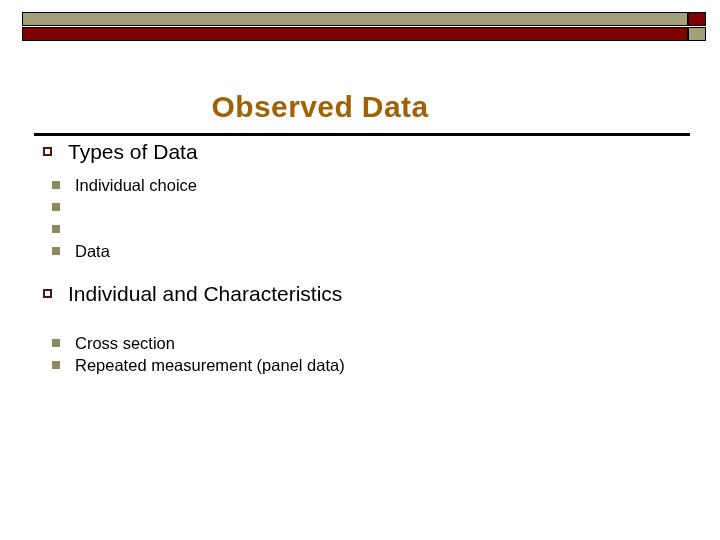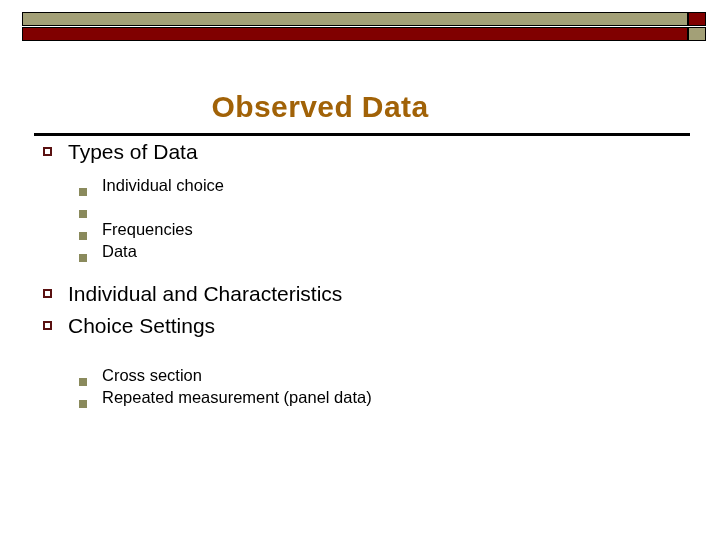--- a/index.html
+++ b/index.html
@@ -118,22 +118,22 @@
     line-height: 28px;
     color: #000000;
   }
 
   .lvl2-group {
     margin-top: 6px;
     margin-bottom: 10px;
   }
   .lvl2 {
     display: flex;
-    align-items: flex-end;
-    padding-left: 79px;
+    align-items: flex-start;
+    padding-left: 52px;
     min-height: 22px;
   }
   .lvl2 .bullet-mark {
     flex: 0 0 auto;
     width: 8px;
     height: 8px;
     background: #8a8a5c;
     box-sizing: border-box;
     margin-top: 7px;
     margin-right: 15px;
@@ -172,39 +172,34 @@
     <div class="lvl2-group">
       <div class="lvl2">
         <span class="bullet-mark"></span>
         <span class="bullet-text">Individual choice</span>
       </div>
       <div class="lvl2">
         <span class="bullet-mark"></span>
       </div>
       <div class="lvl2">
         <span class="bullet-mark"></span>
-        <span class="bullet-text">Frequencies</span>
       </div>
       <div class="lvl2">
         <span class="bullet-mark"></span>
         <span class="bullet-text">Data</span>
       </div>
     </div>
 
     <div class="spacer-sm"></div>
 
     <div class="lvl1">
       <span class="bullet-mark"></span>
       <span class="bullet-text">Individual and Characteristics</span>
     </div>
 
-    <div class="lvl1">
-      <span class="bullet-mark"></span>
-      <span class="bullet-text">Choice Settings</span>
-    </div>
 
     <div class="spacer-md"></div>
 
     <div class="lvl2-group">
       <div class="lvl2">
         <span class="bullet-mark"></span>
         <span class="bullet-text">Cross section</span>
       </div>
       <div class="lvl2">
         <span class="bullet-mark"></span>

